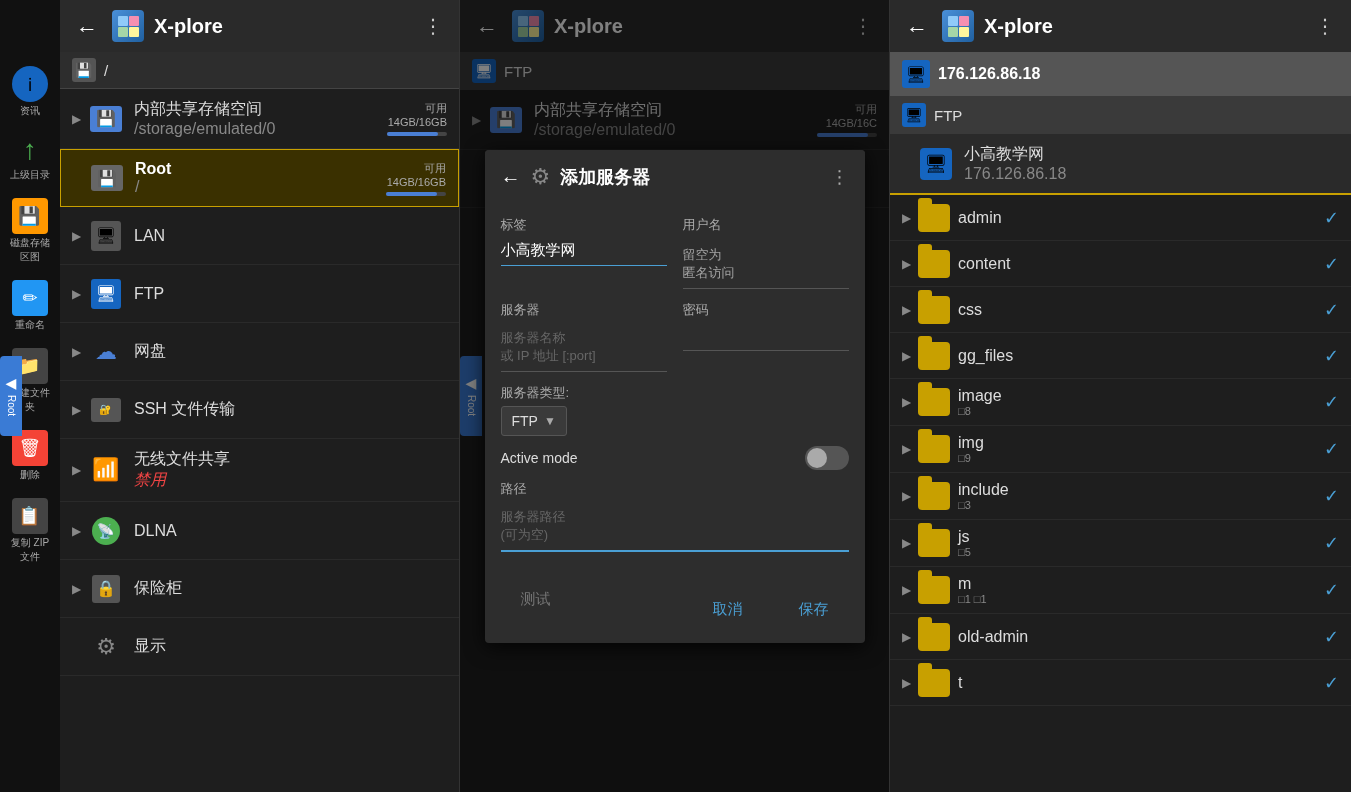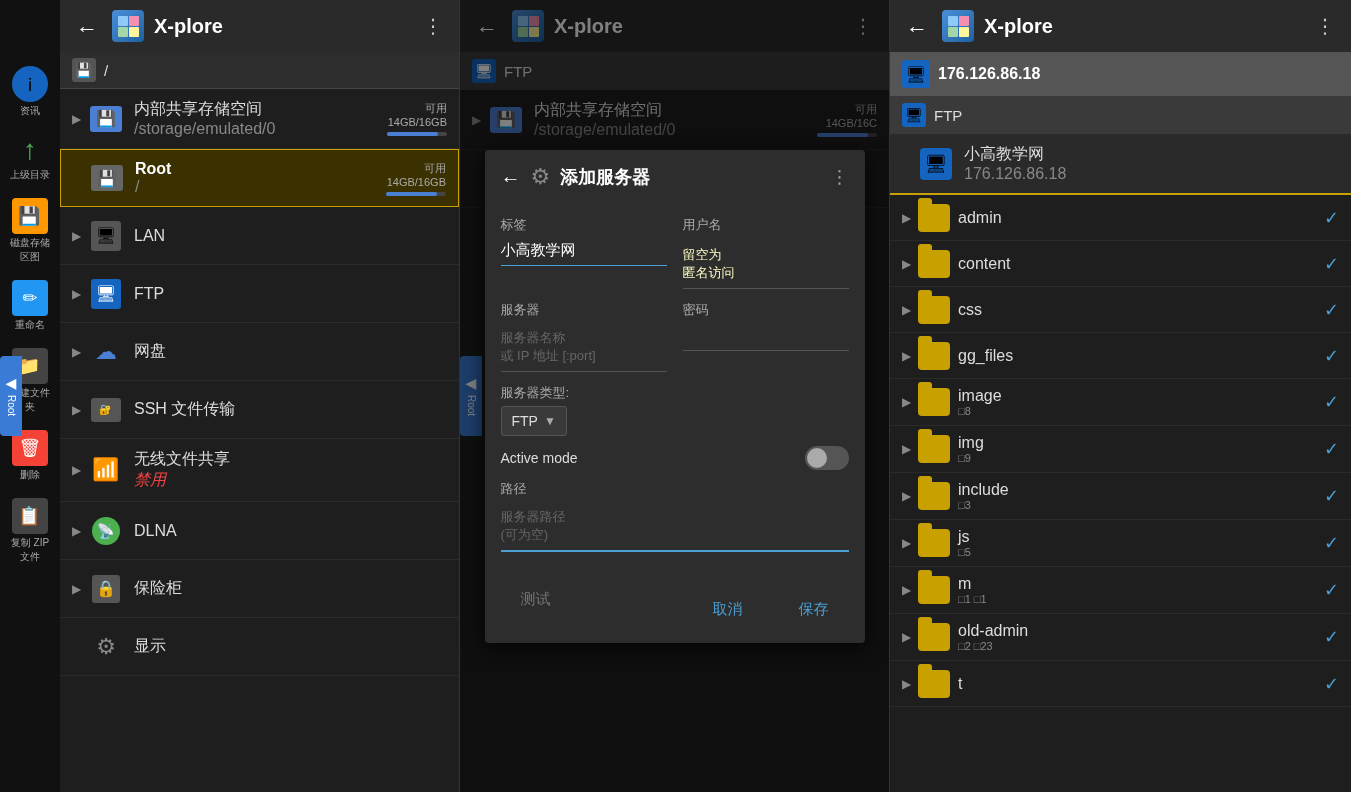--- a/index.html
+++ b/index.html
@@ -794,21 +794,21 @@
       <div class="dialog-body">
         <div class="dialog-row">
 
           <div class="dialog-col">
             <div class="dialog-label">标签</div>
             <input class="dialog-input" value="小高教学网" style="border-bottom-color: rgb(74, 159, 212);">
           </div>
 
           <div class="dialog-col">
             <div class="dialog-label">用户名</div>
-            <div class="dialog-hint" style="color:#fef9c3;font-size:13px;padding-top:8px;border-bottom:1px solid #555;padding-bottom:6px;">留空为<br>匿名访问</div>
+            <div class="dialog-hint" style="color:#a3a3a3;font-size:13px;padding-top:8px;border-bottom:1px solid #555;padding-bottom:6px;">留空为<br>匿名访问</div>
           </div>
         </div>
 
         <div class="dialog-row">
           <div class="dialog-col">
             <div class="dialog-label">服务器</div>
             <div class="dialog-hint" style="color:#666;font-size:13px;padding-top:6px;border-bottom:1px solid #555;padding-bottom:6px;">服务器名称<br>或 IP 地址 [:port]</div>
           </div>
           <div class="dialog-col">
             <div class="dialog-label">密码</div>
@@ -993,21 +993,20 @@
       <span class="checkmark">✓</span>
     </div>
 
     <div class="file-item" style="padding:8px 12px;min-height:46px;">
       <div class="file-expand">▶</div>
       <div class="file-icon" style="width:32px;height:26px;margin-right:8px;">
         <div class="folder-icon-yellow"></div>
       </div>
       <div class="file-info">
         <div class="file-name">old-admin</div>
-        <div class="file-count">□2  □23</div>
       </div>
       <span class="checkmark">✓</span>
     </div>
 
     <div class="file-item" style="padding:8px 12px;min-height:46px;">
       <div class="file-expand">▶</div>
       <div class="file-icon" style="width:32px;height:26px;margin-right:8px;">
         <div class="folder-icon-yellow"></div>
       </div>
       <div class="file-info">

